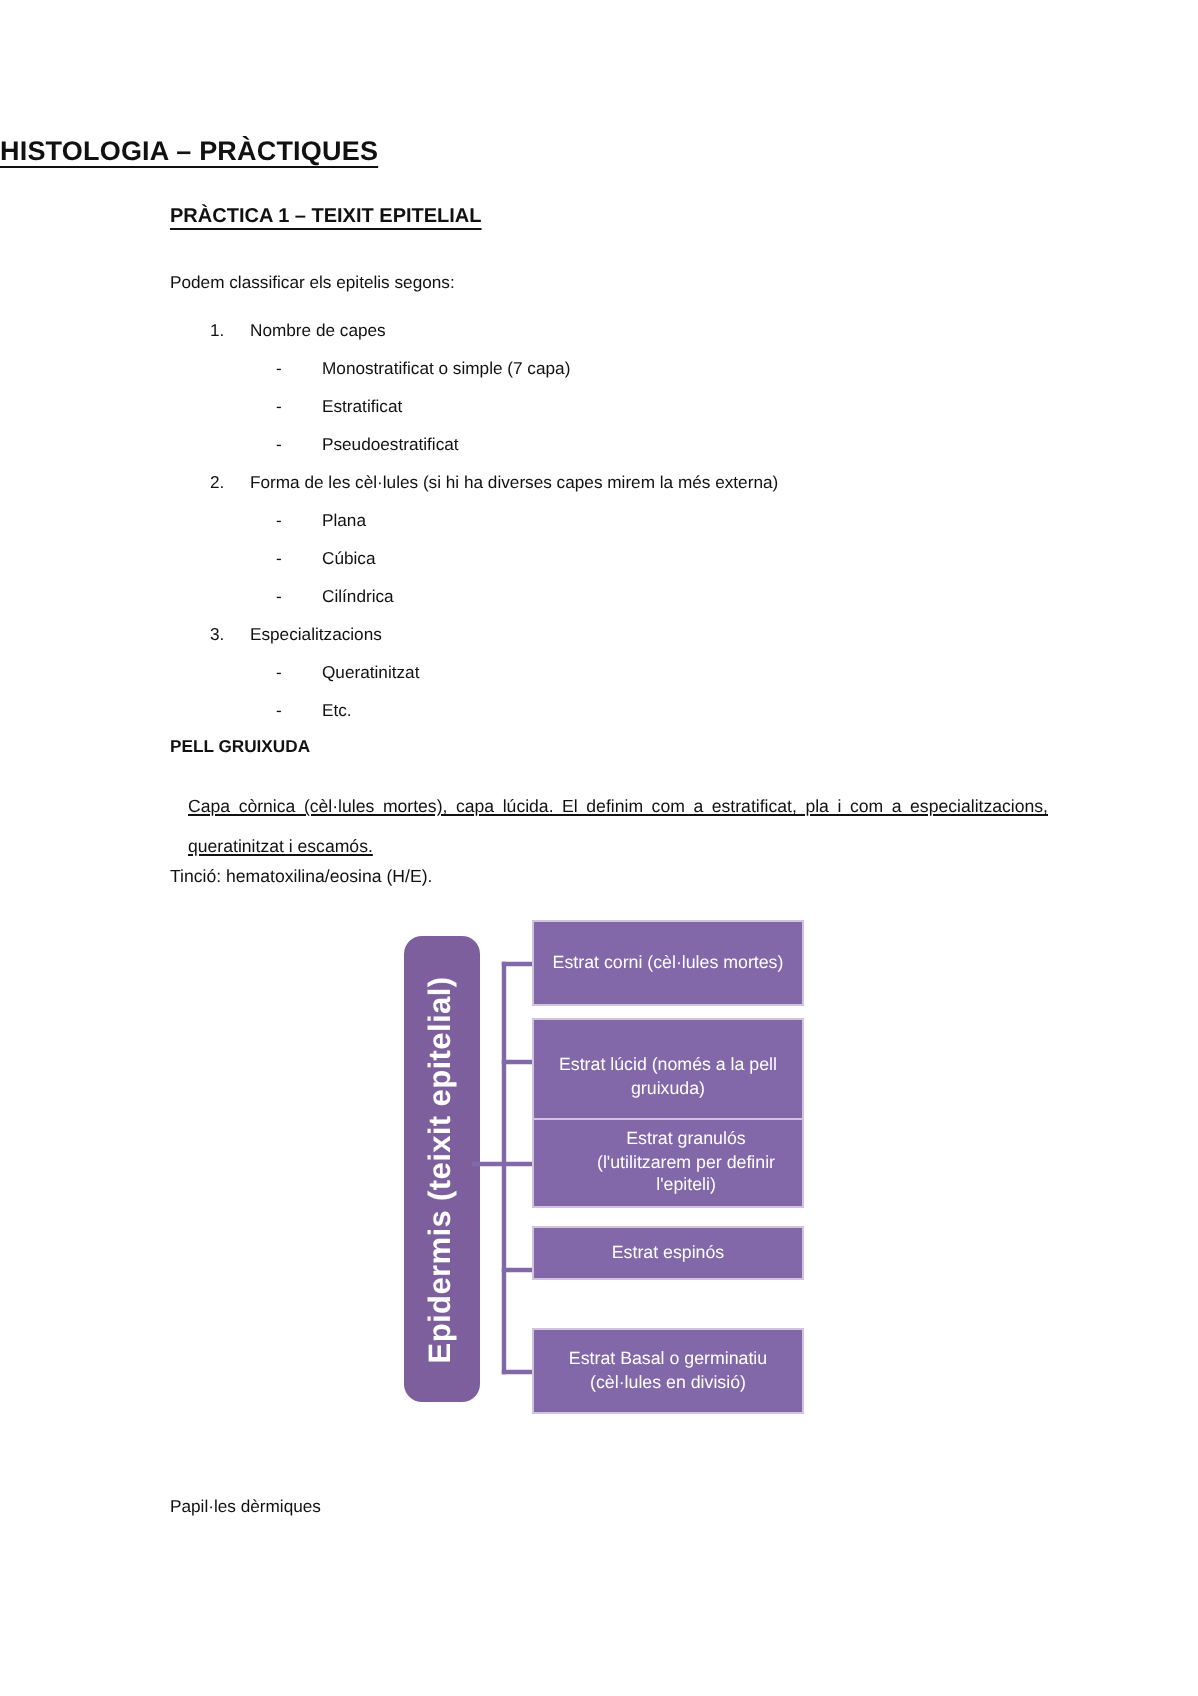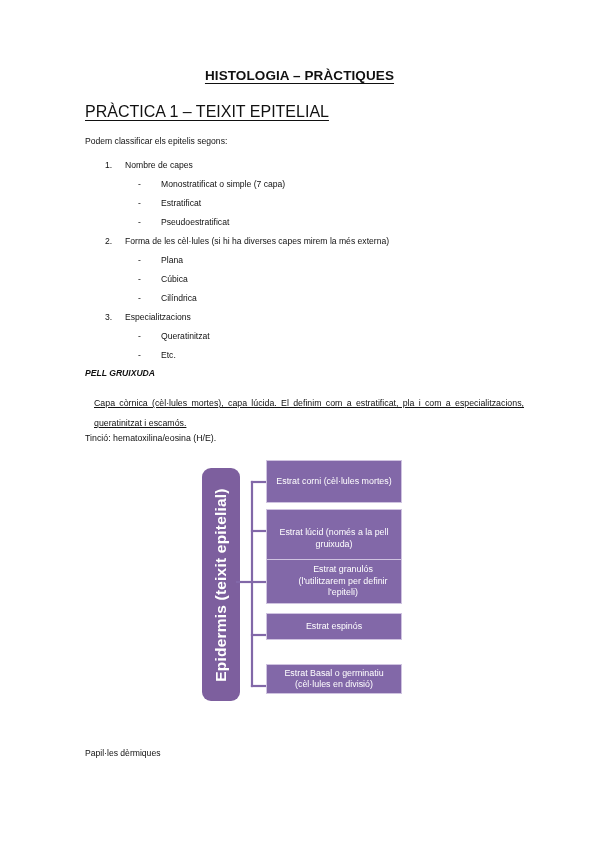--- a/index.html
+++ b/index.html
@@ -20,36 +20,36 @@
     position: absolute;
     inset: 0;
     padding: 0;
   }
 
   .doc-title {
     position: absolute;
     top: 68px;
     left: 0;
     width: 599px;
-    text-align: center;
+    text-align: left;
     font-size: 13.5px;
     font-weight: bold;
     letter-spacing: 0.1px;
   }
   .doc-title span.u {
     text-decoration: underline;
     text-underline-offset: 2.5px;
   }
 
   .section-title {
     position: absolute;
     top: 103px;
     left: 85px;
-    font-size: 16px;
-    font-weight: normal;
+    font-size: 10px;
+    font-weight: bold;
     text-decoration: underline;
     text-underline-offset: 2.5px;
   }
 
   .intro-line {
     position: absolute;
     top: 136px;
     left: 85px;
     font-size: 8.6px;
   }
@@ -86,21 +86,20 @@
     top: 0;
   }
 
   
   .sub-head {
     position: absolute;
     top: 368px;
     left: 85px;
     font-size: 8.6px;
     font-weight: bold;
-    font-style: italic;
   }
   .para {
     position: absolute;
     top: 393px;
     left: 94px;
     width: 430px;
     font-size: 8.8px;
     line-height: 20px;
     text-align: justify;
     text-decoration: underline;
@@ -168,21 +167,21 @@
     text-align: center;
     display: flex;
     align-items: center;
     justify-content: center;
     padding: 3px 5px;
   }
   .node-0 { top: 460px; height: 43px; }
   .node-1 { top: 509px; height: 59px; }
   .node-2 { top: 559px; height: 45px; padding-left: 23px; }
   .node-3 { top: 613px; height: 27px; }
-  .node-4 { top: 664px; height: 30px; }
+  .node-4 { top: 664px; height: 43px; }
 
   .footer-note {
     position: absolute;
     top: 748px;
     left: 85px;
     font-size: 8.6px;
   }
 </style>
 </head>
 <body>

